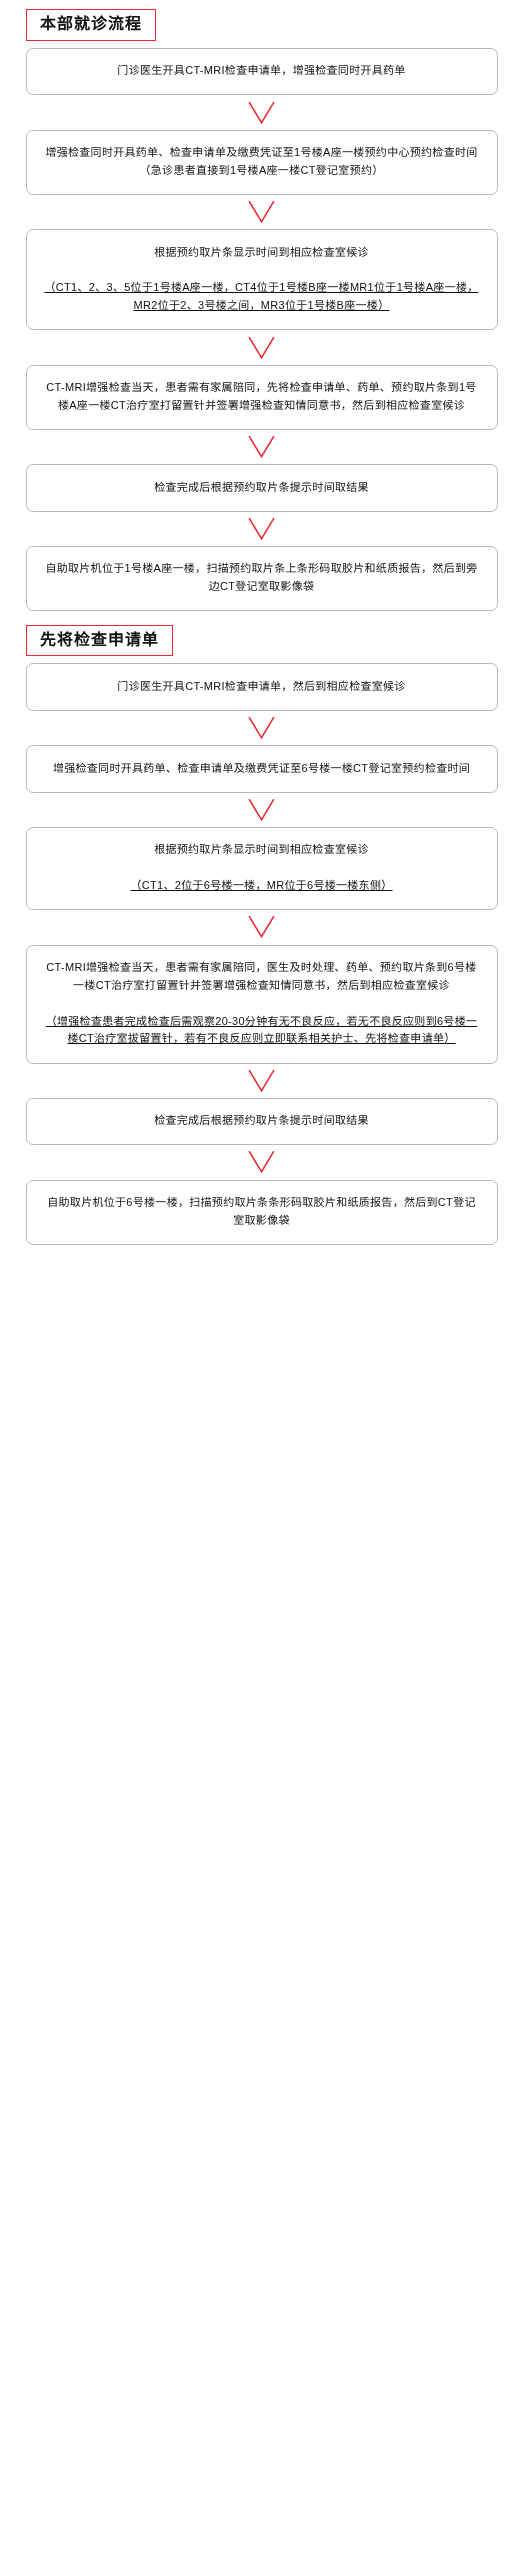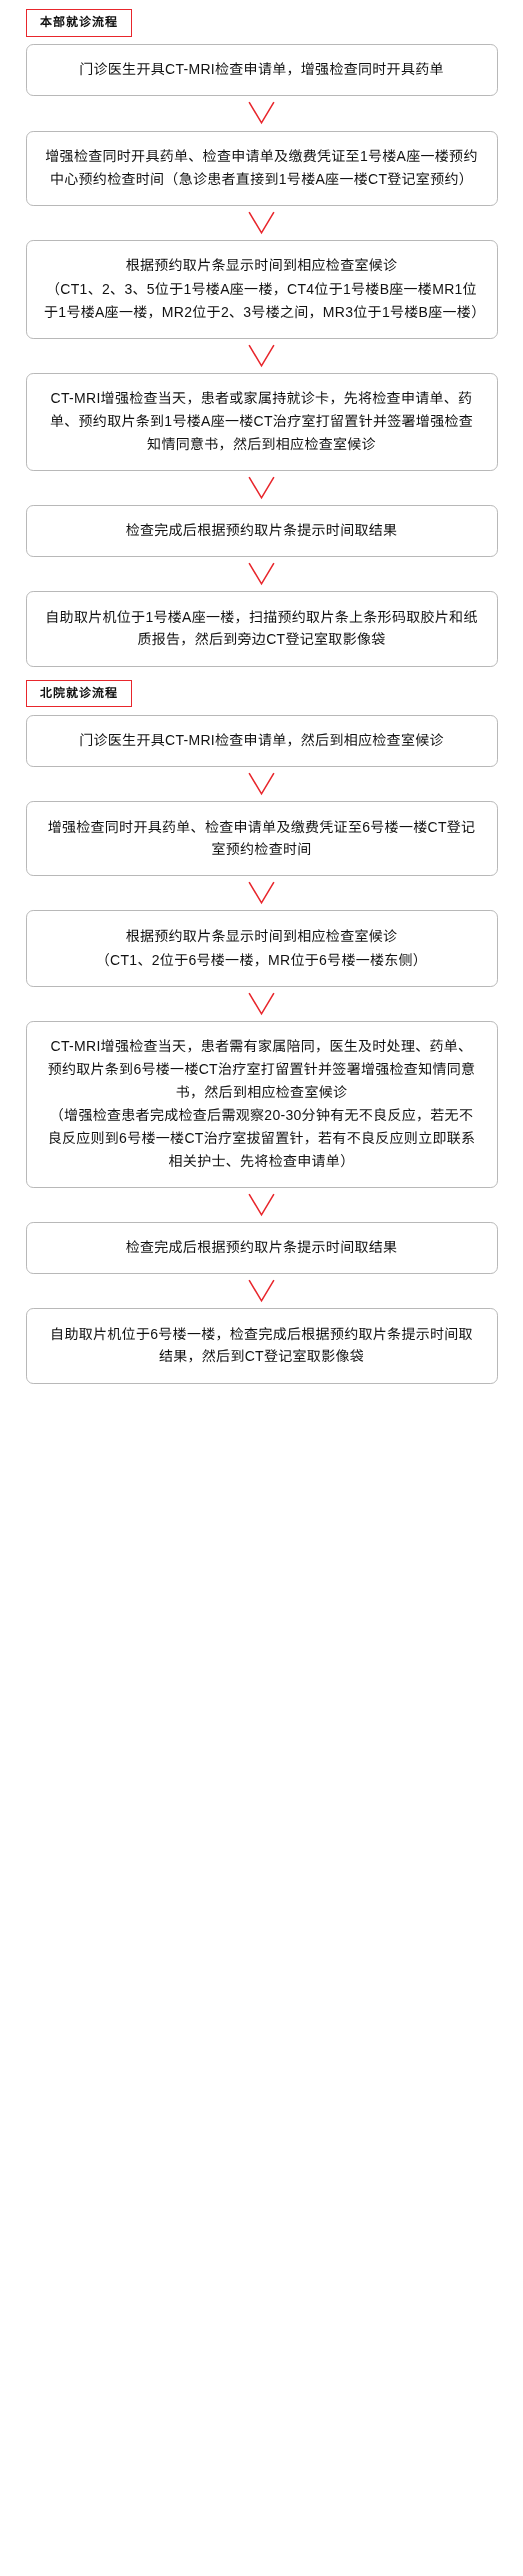--- a/index.html
+++ b/index.html
@@ -23,45 +23,46 @@
   }
   .section-header {
     width: 472px;
     display: flex;
     justify-content: flex-start;
     margin: 0 0 7.2px 0;
   }
   .section-header-box {
     border: 1.5px solid #e8262c;
     color: #111111;
-    font-size: 12px;
+    font-size: 16px;
     font-weight: bold;
     letter-spacing: 1px;
     padding: 6.2px 13.4px 7.2px 13.4px;
     line-height: 1;
     background: #ffffff;
   }
   .step {
     width: 472px;
     box-sizing: border-box;
     border: 1px solid #b8b8b8;
     border-radius: 7.2px;
     background: #ffffff;
     color: #111111;
-    font-size: 14px;
+    font-size: 11px;
     line-height: 1.62;
     letter-spacing: 0.3px;
     text-align: center;
     padding: 13.4px 17.5px 14.4px 17.5px;
   }
   .step p {
     margin: 0;
   }
   .step p + p {
-    margin-top: 1px;
+    margin-top: 18px;
+    text-decoration: underline;
   }
   .arrow {
     width: 31px;
     height: 28px;
     display: block;
     margin: 3.1px 0 3.1px 0;
   }
   .arrow svg {
     display: block;
   }
@@ -95,41 +96,41 @@
     <div class="step">
       <p>根据预约取片条显示时间到相应检查室候诊</p>
       <p>（CT1、2、3、5位于1号楼A座一楼，CT4位于1号楼B座一楼MR1位于1号楼A座一楼，MR2位于2、3号楼之间，MR3位于1号楼B座一楼）</p>
     </div>
     <div class="arrow">
       <svg width="31" height="28" viewBox="0 0 60 54" xmlns="http://www.w3.org/2000/svg">
         <path d="M6 6 L30 46 L54 6" fill="none" stroke="#e8262c" stroke-width="3"></path>
       </svg>
     </div>
     <div class="step">
-      <p>CT-MRI增强检查当天，患者或家属持就诊卡，先将检查申请单、药单、预约取片条到1号楼A座一楼CT治疗室打留置针并签署增强检查知情同意书，然后到相应检查室候诊</p>
+      <p>CT-MRI增强检查当天，患者需有家属陪同，先将检查申请单、药单、预约取片条到1号楼A座一楼CT治疗室打留置针并签署增强检查知情同意书，然后到相应检查室候诊</p>
     </div>
     <div class="arrow">
       <svg width="31" height="28" viewBox="0 0 60 54" xmlns="http://www.w3.org/2000/svg">
         <path d="M6 6 L30 46 L54 6" fill="none" stroke="#e8262c" stroke-width="3"></path>
       </svg>
     </div>
     <div class="step">
       <p>检查完成后根据预约取片条提示时间取结果</p>
     </div>
     <div class="arrow">
       <svg width="31" height="28" viewBox="0 0 60 54" xmlns="http://www.w3.org/2000/svg">
         <path d="M6 6 L30 46 L54 6" fill="none" stroke="#e8262c" stroke-width="3"></path>
       </svg>
     </div>
     <div class="step">
       <p>自助取片机位于1号楼A座一楼，扫描预约取片条上条形码取胶片和纸质报告，然后到旁边CT登记室取影像袋</p>
     </div>
     <div class="spacer-between-sections"></div>
     <div class="section-header">
-      <div class="section-header-box">北院就诊流程</div>
+      <div class="section-header-box">先将检查申请单</div>
     </div>
     <div class="step">
       <p>门诊医生开具CT-MRI检查申请单，然后到相应检查室候诊</p>
     </div>
     <div class="arrow">
       <svg width="31" height="28" viewBox="0 0 60 54" xmlns="http://www.w3.org/2000/svg">
         <path d="M6 6 L30 46 L54 6" fill="none" stroke="#e8262c" stroke-width="3"></path>
       </svg>
     </div>
     <div class="step">
@@ -160,16 +161,16 @@
     </div>
     <div class="step">
       <p>检查完成后根据预约取片条提示时间取结果</p>
     </div>
     <div class="arrow">
       <svg width="31" height="28" viewBox="0 0 60 54" xmlns="http://www.w3.org/2000/svg">
         <path d="M6 6 L30 46 L54 6" fill="none" stroke="#e8262c" stroke-width="3"></path>
       </svg>
     </div>
     <div class="step">
-      <p>自助取片机位于6号楼一楼，检查完成后根据预约取片条提示时间取结果，然后到CT登记室取影像袋</p>
+      <p>自助取片机位于6号楼一楼，扫描预约取片条条形码取胶片和纸质报告，然后到CT登记室取影像袋</p>
     </div>
   </div>
 
 
 </body></html>

